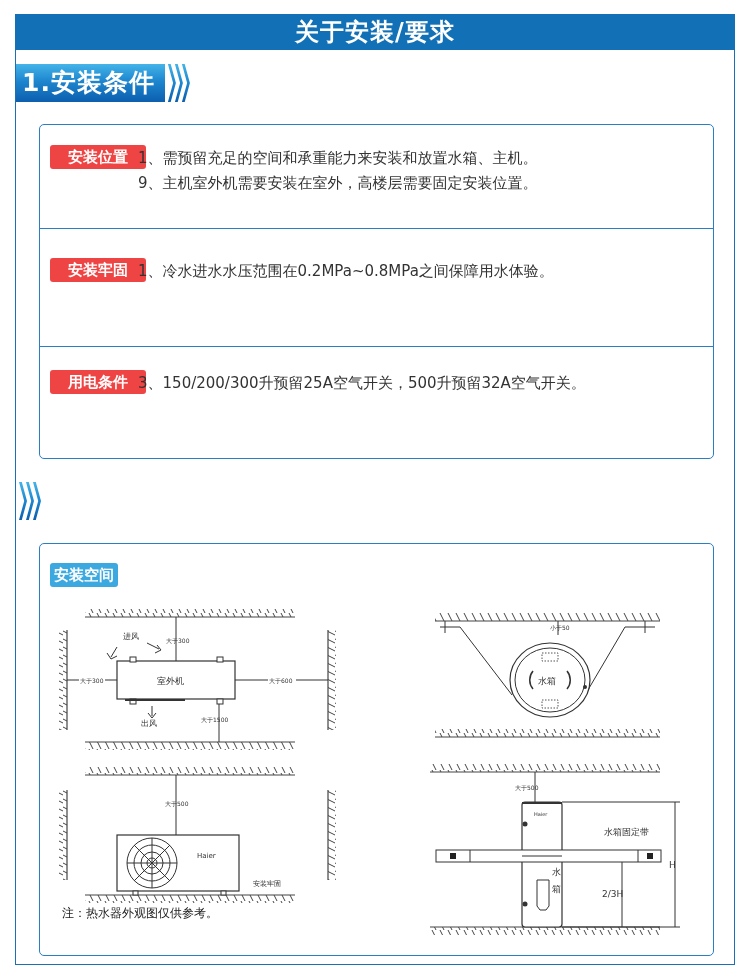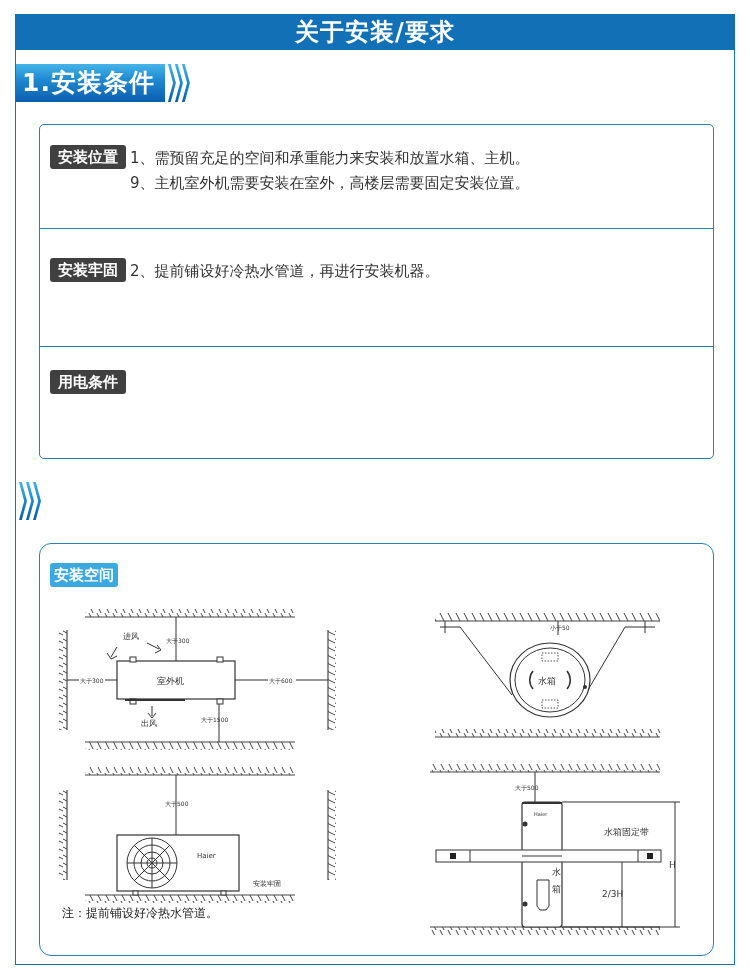--- a/index.html
+++ b/index.html
@@ -47,35 +47,35 @@
   }
   .cond-divider {
     position: absolute; left: 0; width: 100%; height: 0;
     border-top: 1.5px solid #2a7fc4;
   }
   .cond-group {
     position: absolute; left: 10px; width: 655px;
   }
   .cond-label {
     position: absolute; left: 0; top: 0;
-    background: #404040; color: #fff;
+    background: #ef4444; color: #fff;
     font-size: 15px; font-weight: bold;
-    padding: 0 8px; height: 24px; line-height: 24px;
+    padding: 0 18px; height: 24px; line-height: 24px;
     border-radius: 3px;
   }
   .cond-lines {
-    position: absolute; left: 80px; top: 1px;
+    position: absolute; left: 88px; top: 1px;
     font-size: 15px; color: #333; line-height: 24.5px;
     white-space: nowrap;
   }
   .cond-lines div { height: 24.5px; }
 
   .req-panel {
     position: absolute; left: 39px; top: 543px; width: 675px; height: 413px;
-    border: 1.5px solid #2a7fc4; border-radius: 12px;
+    border: 1.5px solid #2a7fc4; border-radius: 5px;
   }
   .req-label {
     position: absolute; left: 10px; top: 19px;
     background: #3ba8e0; color: #fff;
     font-size: 15px; font-weight: bold;
     padding: 0 4px; height: 24px; line-height: 24px; border-radius: 3px;
   }
 
   .diagram { position: absolute; }
   .diagram svg { display: block; }
@@ -108,28 +108,29 @@
     <div class="cond-lines">
       <div>1、需预留充足的空间和承重能力来安装和放置水箱、主机。</div>
       <div>9、主机室外机需要安装在室外，高楼层需要固定安装位置。</div>
     </div>
   </div>
   <div class="cond-divider" style="top:103px;"></div>
 
   <div class="cond-group" style="top:133px;">
     <div class="cond-label">安装牢固</div>
     <div class="cond-lines">
-      <div>2、提前铺设好冷热水管道，再进行安装机器。</div>
+      <div>1、冷水进水水压范围在0.2MPa~0.8MPa之间保障用水体验。</div>
     </div>
   </div>
   <div class="cond-divider" style="top:221px;"></div>
 
   <div class="cond-group" style="top:245px;">
     <div class="cond-label">用电条件</div>
     <div class="cond-lines">
+      <div>3、150/200/300升预留25A空气开关，500升预留32A空气开关。</div>
     </div>
   </div>
 </div>
 
 <div class="section-tab" style="top:482px;">
   <div class="chev">
       <span></span>
       <span></span>
       <span></span>
     </div>
@@ -209,21 +210,21 @@
       <line x1="-18" y1="-18" x2="18" y2="18"></line>
         <line x1="-18" y1="18" x2="18" y2="-18"></line>
     </g>
     <text x="142" y="93" font-size="7" class="dtext">Haier</text>
     <text x="198" y="121" font-size="7" class="dtext">安装牢固</text>
     <rect x="78" y="126" width="5" height="4" fill="#fff" stroke="#333"></rect>
     <rect x="166" y="126" width="5" height="4" fill="#fff" stroke="#333"></rect>
   </svg>
 </div>
 
-<div class="note">注：提前铺设好冷热水管道。</div>
+<div class="note">注：热水器外观图仅供参考。</div>
 
 <div class="diagram" style="left:430px; top:605px;">
   <svg width="235" height="135" viewBox="0 0 235 135">
     <line x1="5" y1="16" x2="230" y2="16" stroke="#444" stroke-width="1.2"></line>
     <rect x="5" y="8" width="225" height="8" fill="url(#hatchH)"></rect>
     <line x1="5" y1="132" x2="230" y2="132" stroke="#444" stroke-width="1.2"></line>
     <rect x="5" y="124" width="225" height="8" fill="url(#hatchH)"></rect>
     <line x1="10" y1="22" x2="30" y2="22" stroke="#333"></line>
     <line x1="15" y1="16" x2="15" y2="28" stroke="#333"></line>
     <line x1="195" y1="22" x2="225" y2="22" stroke="#333"></line>

